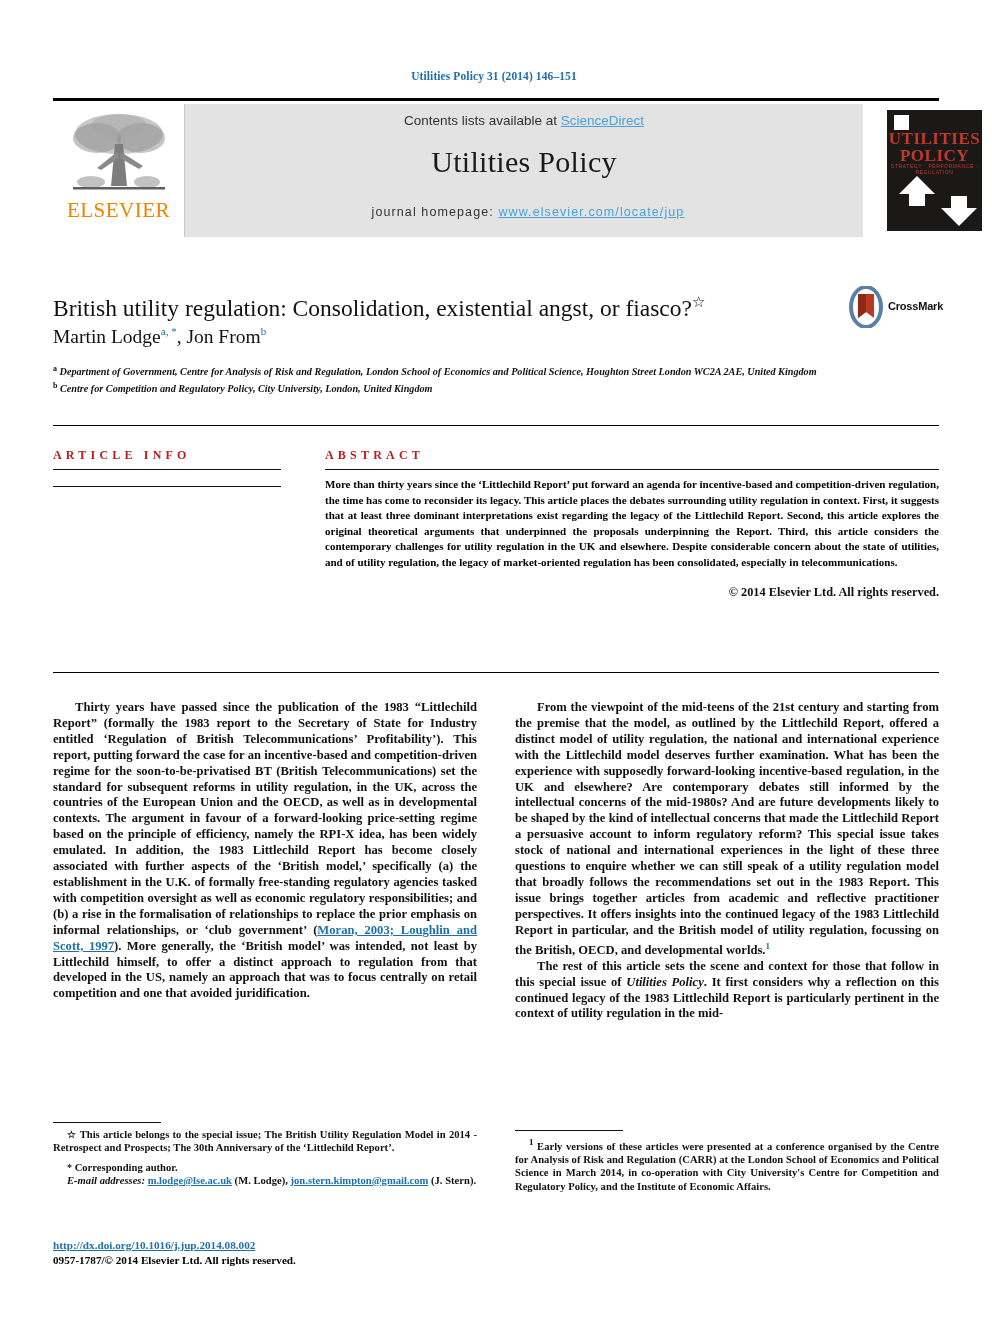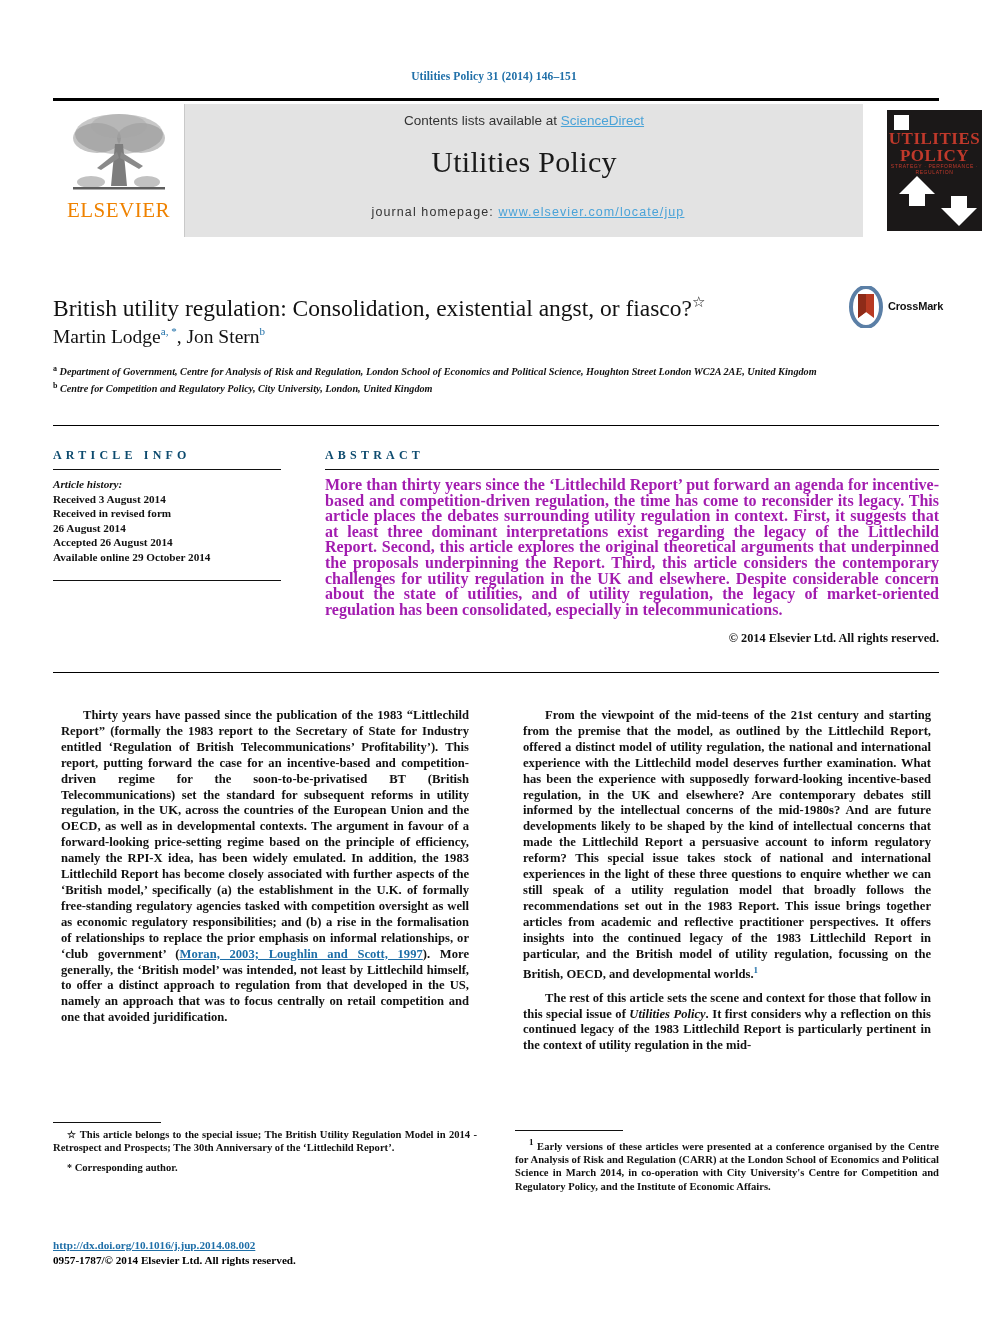--- a/index.html
+++ b/index.html
@@ -227,21 +227,21 @@
     position: absolute;
     left: 53px;
     top: 448px;
     width: 228px;
   }
   .section-head {
     font-family: "Liberation Serif", serif;
     font-size: 12px;
     font-weight: bold;
     letter-spacing: 4.2px;
-    color: #0c4a6e;
+    color: #b91c1c;
   }
   .thin-rule {
     height: 1px;
     background: #111111;
     margin: 6px 0 7px 0;
   }
   .info-body {
     font-size: 11.2px;
     line-height: 14.5px;
     font-weight: bold;
@@ -249,25 +249,25 @@
   }
   .info-body .it { font-style: italic; }
 
   .abstract-col {
     position: absolute;
     left: 325px;
     top: 448px;
     width: 614px;
   }
   .abstract-text {
-    font-size: 16px;
+    font-size: 11px;
     line-height: 15.6px;
     text-align: justify;
     font-weight: bold;
-    color: #a21caf;
+    color: #000000;
     margin-top: 2px;
   }
   .copyright-line {
     text-align: right;
     font-size: 12.3px;
     font-weight: bold;
     margin-top: 14px;
     color: #111111;
   }
   .rule-under-abstract {
@@ -285,21 +285,21 @@
     top: 700px;
     width: 424px;
     font-size: 12.6px;
     line-height: 15.9px;
     text-align: justify;
     font-weight: bold;
     color: #111111;
   }
   .body-col.left { left: 53px; }
   .body-col.right { left: 515px; }
-  .body-col p { margin: 8px; text-indent: 22px; }
+  .body-col p { margin: 0; text-indent: 22px; }
   .body-col p + p { margin-top: 0; }
   .cit { color: #1f6fa8; }
   .fn-ref { color: #1f6fa8; font-size: 9px; vertical-align: super; }
   .ital { font-style: italic; }
 
   
   .footnote-rule {
     position: absolute;
     width: 108px;
     height: 1px;
@@ -391,47 +391,39 @@
   <div class="crossmark">
     <svg width="40" height="42" viewBox="0 0 40 42">
       <ellipse cx="20" cy="21" rx="15" ry="20" fill="none" stroke="#5b7fa6" stroke-width="4"></ellipse>
       <path d="M12 8 L28 8 L28 32 L20 26 L12 32 Z" fill="#b83a22"></path>
       <path d="M12 8 L20 8 L20 26 L12 32 Z" fill="#8e2b18"></path>
     </svg>
     <div class="crossmark-label">CrossMark</div>
   </div>
 
   <div class="authors">
-    <span>Martin Lodge</span><sup>a, *</sup><span>, Jon Stern</span><sup>b</sup>
+    <span>Martin Lodge</span><sup>a, *</sup><span>, Jon From</span><sup>b</sup>
   </div>
 
   <div class="affiliations">
     <div>
       <sup>a</sup>
       <span>Department of Government, Centre for Analysis of Risk and Regulation, London School of Economics and Political Science, Houghton Street London WC2A 2AE, United Kingdom</span>
     </div>
     <div>
       <sup>b</sup>
       <span>Centre for Competition and Regulatory Policy, City University, London, United Kingdom</span>
     </div>
   </div>
 
   <div class="rule-under-authors"></div>
 
   <div class="info-col">
     <div class="section-head">ARTICLE INFO</div>
     <div class="thin-rule"></div>
-    <div class="info-body">
-      <div class="it">Article history:</div>
-      <div>Received 3 August 2014</div>
-      <div>Received in revised form</div>
-      <div>26 August 2014</div>
-      <div>Accepted 26 August 2014</div>
-      <div>Available online 29 October 2014</div>
-    </div>
     <div class="thin-rule" style="margin-top:16px;margin-bottom:5px;"></div>
   </div>
 
   <div class="abstract-col">
     <div class="section-head">ABSTRACT</div>
     <div class="thin-rule"></div>
     <div class="abstract-text">More than thirty years since the ‘Littlechild Report’ put forward an agenda for incentive-based and competition-driven regulation, the time has come to reconsider its legacy. This article places the debates surrounding utility regulation in context. First, it suggests that at least three dominant interpretations exist regarding the legacy of the Littlechild Report. Second, this article explores the original theoretical arguments that underpinned the proposals underpinning the Report. Third, this article considers the contemporary challenges for utility regulation in the UK and elsewhere. Despite considerable concern about the state of utilities, and of utility regulation, the legacy of market-oriented regulation has been consolidated, especially in telecommunications.</div>
     <div class="copyright-line">© 2014 Elsevier Ltd. All rights reserved.</div>
   </div>
 
@@ -448,20 +440,27 @@
 
   <div class="footnote-rule" style="left:53px; top:1122px;"></div>
   <div class="footnote" style="left:53px; top:1128px;">
     <span class="lead mark">☆</span>
     <span>This article belongs to the special issue; The British Utility Regulation Model in 2014 - Retrospect and Prospects; The 30th Anniversary of the ‘Littlechild Report’.</span>
   </div>
   <div class="footnote" style="left:53px; top:1161px;">
     <span class="lead mark">*</span>
     <span>Corresponding author.</span>
   </div>
+  <div class="footnote" style="left:53px; top:1174px;">
+    <span class="lead ital" style="font-style:italic">E-mail addresses:</span>
+    <a class="link" href="#">m.lodge@lse.ac.uk</a>
+    <span>(M. Lodge),</span>
+    <a class="link" href="#">jon.stern.kimpton@gmail.com</a>
+    <span>(J. Stern).</span>
+  </div>
 
   <div class="doi-block">
     <a class="doi" href="#">http://dx.doi.org/10.1016/j.jup.2014.08.002</a>
     <div>0957-1787/© 2014 Elsevier Ltd. All rights reserved.</div>
   </div>
 
   <div class="footnote-rule" style="left:515px; top:1130px;"></div>
   <div class="footnote" style="left:515px; top:1136px;">
     <span class="lead mark" style="vertical-align:super;font-size:9px">1</span>
     <span>Early versions of these articles were presented at a conference organised by the Centre for Analysis of Risk and Regulation (CARR) at the London School of Economics and Political Science in March 2014, in co-operation with City University's Centre for Competition and Regulatory Policy, and the Institute of Economic Affairs.</span>

